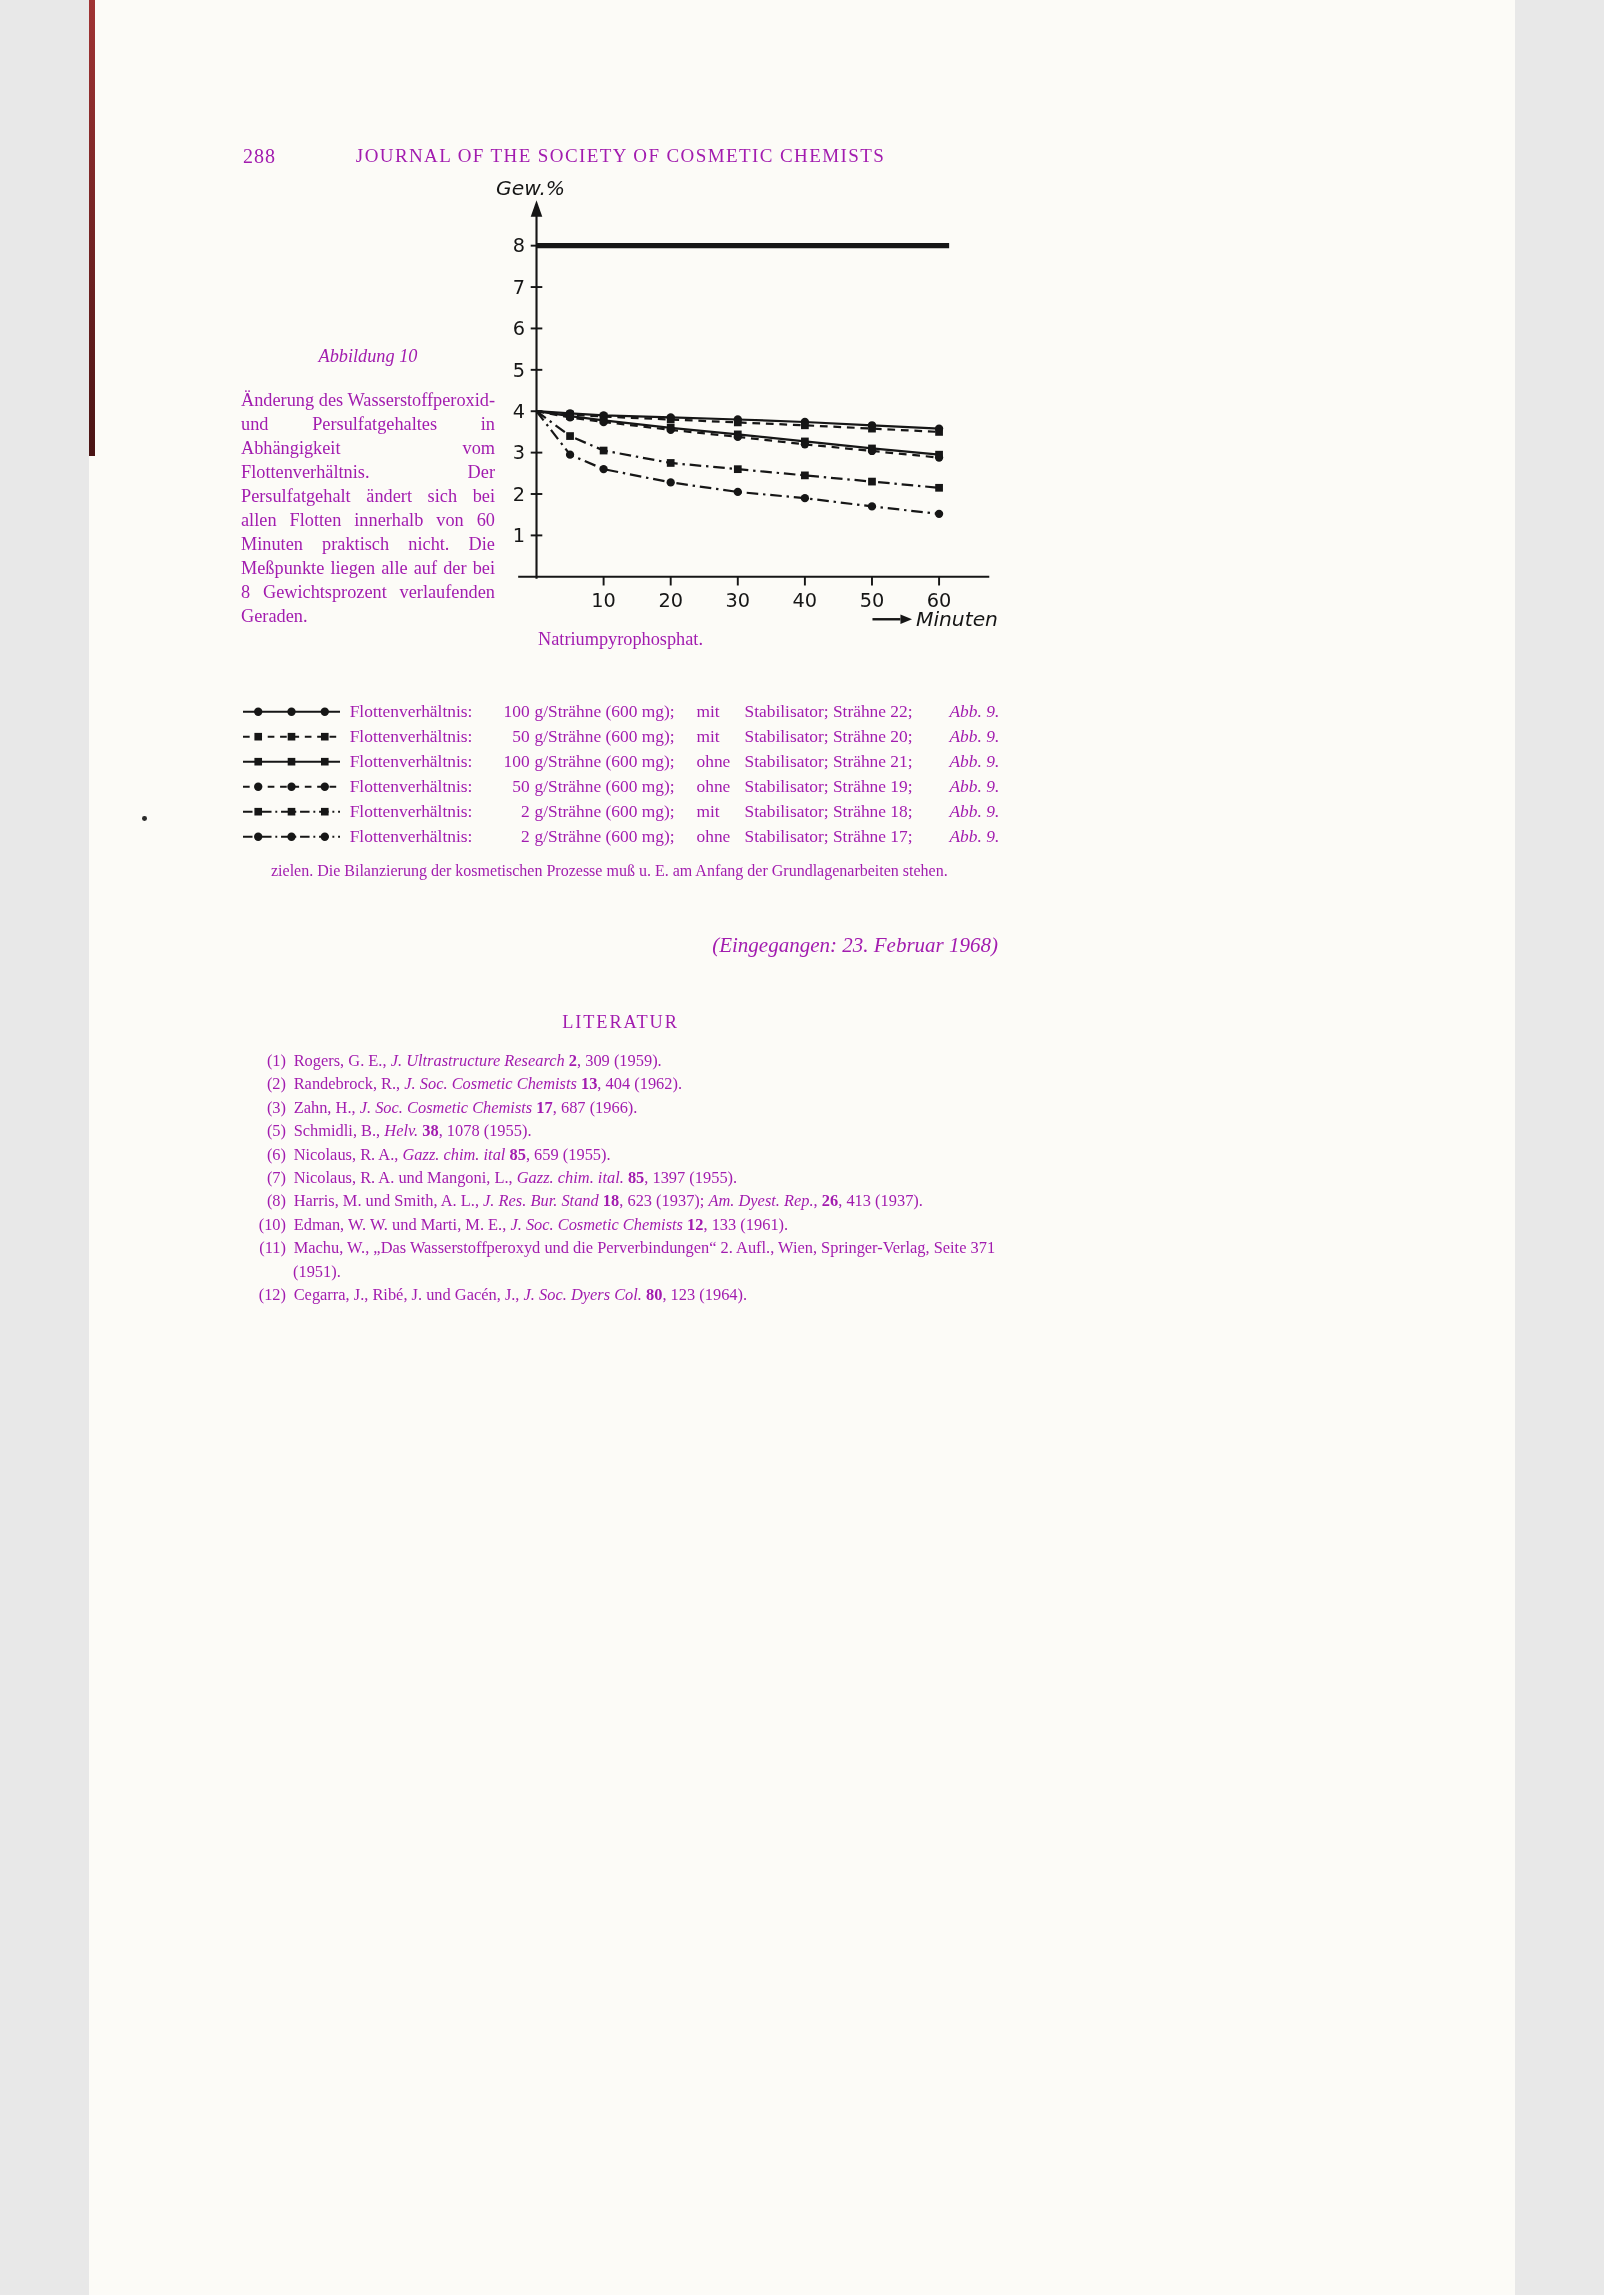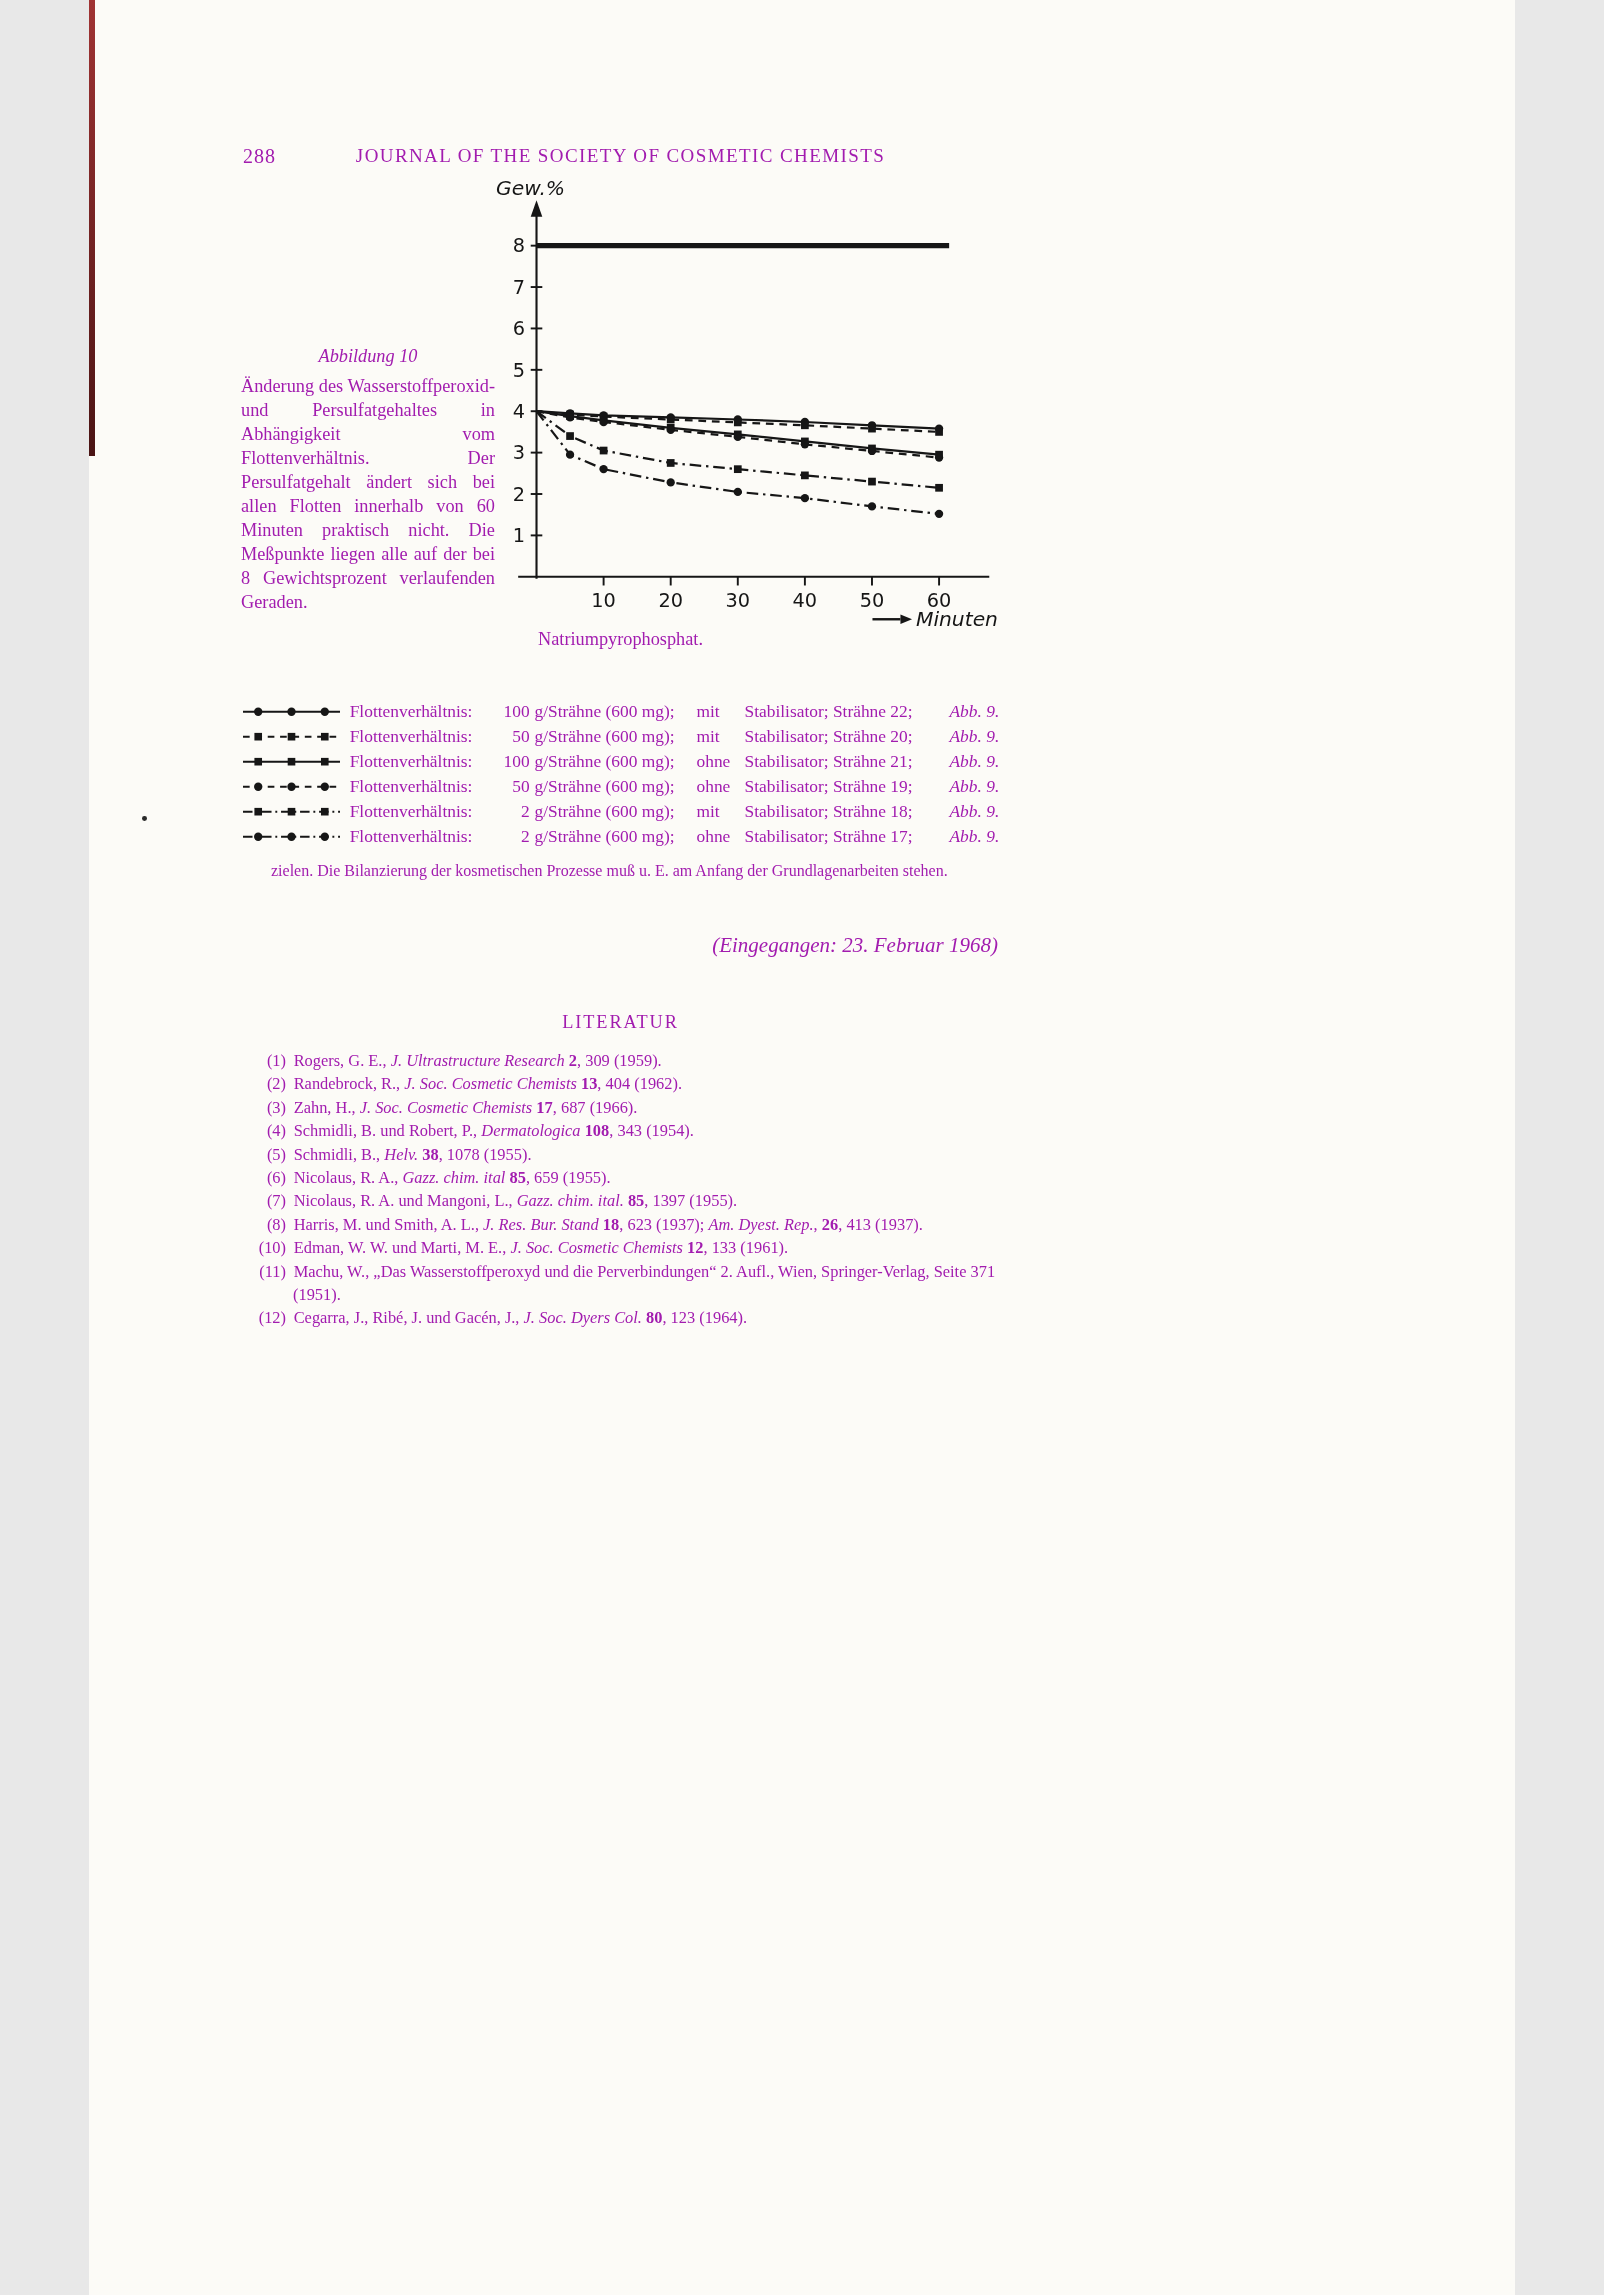--- a/index.html
+++ b/index.html
@@ -16,21 +16,21 @@
 
   .header { position:absolute; left:154px; top:145px; width:755px; height:29px; }
   .page-num { position:absolute; left:0; top:0; font-size:20px; letter-spacing:1px; }
   .journal-title { position:absolute; left:50%; transform:translateX(-50%);
     white-space:nowrap; font-size:19px; letter-spacing:1.4px; }
 
   .chart { position:absolute; left:406px; top:174px; width:502px; height:459px; }
 
   .caption { position:absolute; left:152px; top:344px; width:254px;
     font-size:18.3px; line-height:24px; }
-  .caption-title { text-align:center; font-style:italic; margin-bottom:6px; }
+  .caption-title { text-align:center; font-style:italic; margin-bottom:20px; }
   .caption-body { text-align:justify; }
 
   .conditions { position:absolute; left:154px; top:628px; width:755px;
     font-size:18.3px; line-height:23px; }
   .cond-main { text-align:justify; text-align-last:justify; }
   .cond-last { text-align:center; }
 
   .legend { position:absolute; left:154px; top:699px; width:777px; }
   .legend-row { display:flex; align-items:center; height:25px; font-size:17.4px; white-space:nowrap; }
   .lg-key { flex:0 0 auto; width:97px; height:15.4px; margin-right:9.7px; }
@@ -252,21 +252,20 @@
     </div>
 
   <div class="body-par">zielen. Die Bilanzierung der kosmetischen Prozesse muß u. E. am Anfang der Grundlagenarbeiten stehen.</div>
   <div class="received">(Eingegangen: 23. Februar 1968)</div>
 
   <div class="lit-head">LITERATUR</div>
   <div class="refs" id="refs">
       <div class="ref"><span class="ref-num">(1)</span><span>Rogers, G. E., </span><span class="it">J. Ultrastructure Research</span><span> </span><span class="bd">2</span><span>, 309 (1959).</span></div>
       <div class="ref"><span class="ref-num">(2)</span><span>Randebrock, R., </span><span class="it">J. Soc. Cosmetic Chemists</span><span> </span><span class="bd">13</span><span>, 404 (1962).</span></div>
       <div class="ref"><span class="ref-num">(3)</span><span>Zahn, H., </span><span class="it">J. Soc. Cosmetic Chemists</span><span> </span><span class="bd">17</span><span>, 687 (1966).</span></div>
-      <div class="ref"><span class="ref-num">(4)</span><span>Schmidli, B. und Robert, P., </span><span class="it">Dermatologica</span><span> </span><span class="bd">108</span><span>, 343 (1954).</span></div>
       <div class="ref"><span class="ref-num">(5)</span><span>Schmidli, B., </span><span class="it">Helv.</span><span> </span><span class="bd">38</span><span>, 1078 (1955).</span></div>
       <div class="ref"><span class="ref-num">(6)</span><span>Nicolaus, R. A., </span><span class="it">Gazz. chim. ital</span><span> </span><span class="bd">85</span><span>, 659 (1955).</span></div>
       <div class="ref"><span class="ref-num">(7)</span><span>Nicolaus, R. A. und Mangoni, L., </span><span class="it">Gazz. chim. ital.</span><span> </span><span class="bd">85</span><span>, 1397 (1955).</span></div>
       <div class="ref"><span class="ref-num">(8)</span><span>Harris, M. und Smith, A. L., </span><span class="it">J. Res. Bur. Stand</span><span> </span><span class="bd">18</span><span>, 623 (1937); </span><span class="it">Am. Dyest. Rep.</span><span>, </span><span class="bd">26</span><span>, 413 (1937).</span></div>
       <div class="ref"><span class="ref-num">(10)</span><span>Edman, W. W. und Marti, M. E., </span><span class="it">J. Soc. Cosmetic Chemists</span><span> </span><span class="bd">12</span><span>, 133 (1961).</span></div>
       <div class="ref"><span class="ref-num">(11)</span><span>Machu, W., „Das Wasserstoffperoxyd und die Perverbindungen“ 2. Aufl., Wien, Springer-Verlag, Seite 371 (1951).</span></div>
       <div class="ref"><span class="ref-num">(12)</span><span>Cegarra, J., Ribé, J. und Gacén, J., </span><span class="it">J. Soc. Dyers Col.</span><span> </span><span class="bd">80</span><span>, 123 (1964).</span></div>
     </div>
 
   <div class="speck"></div>

